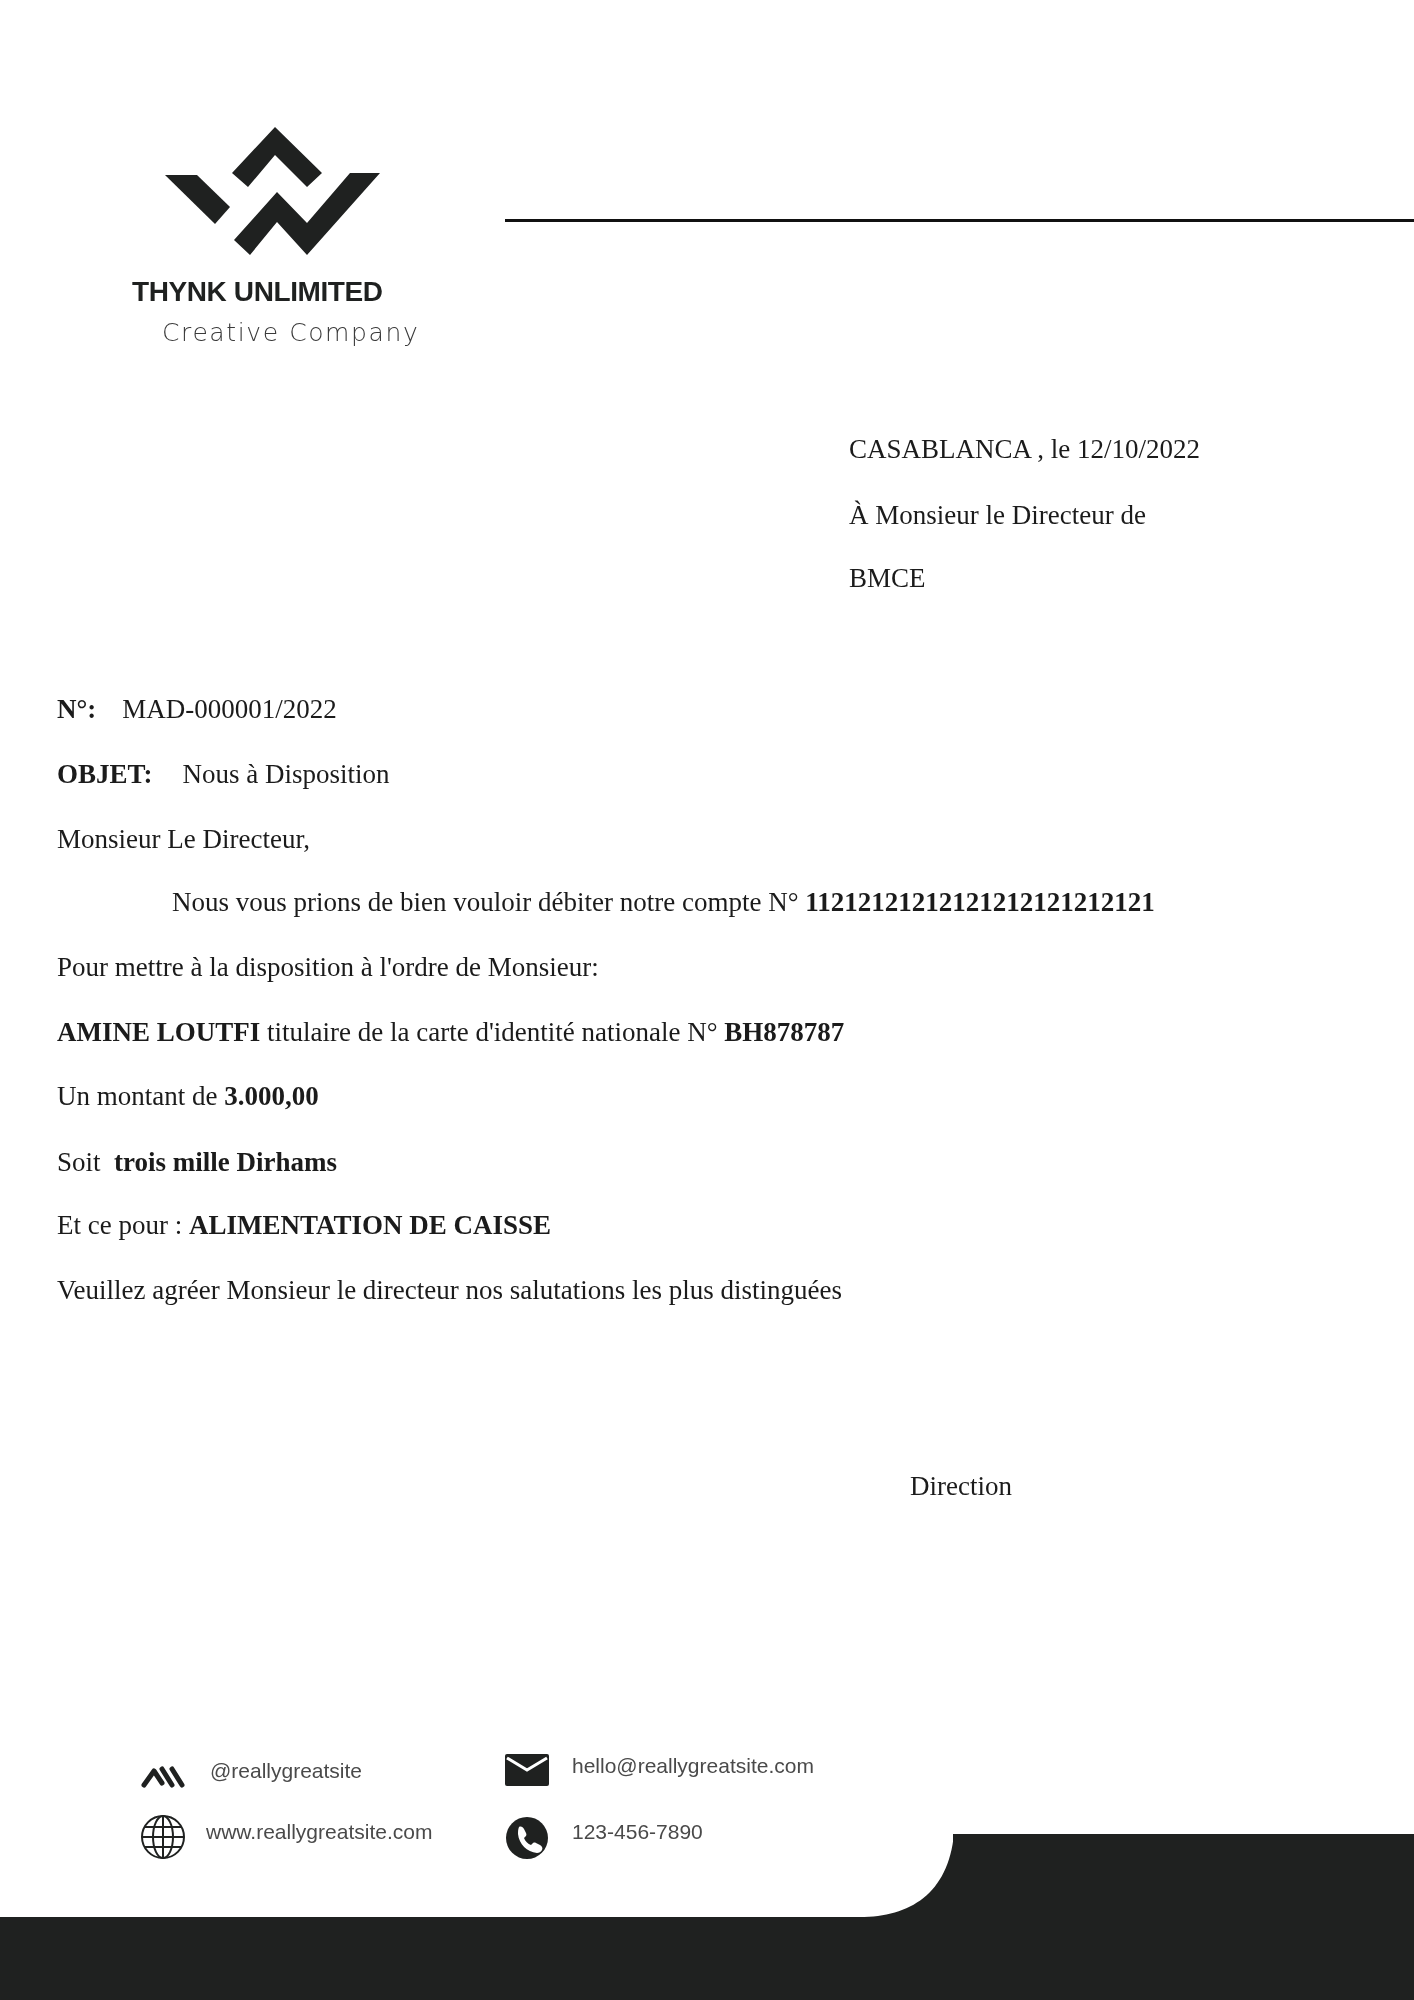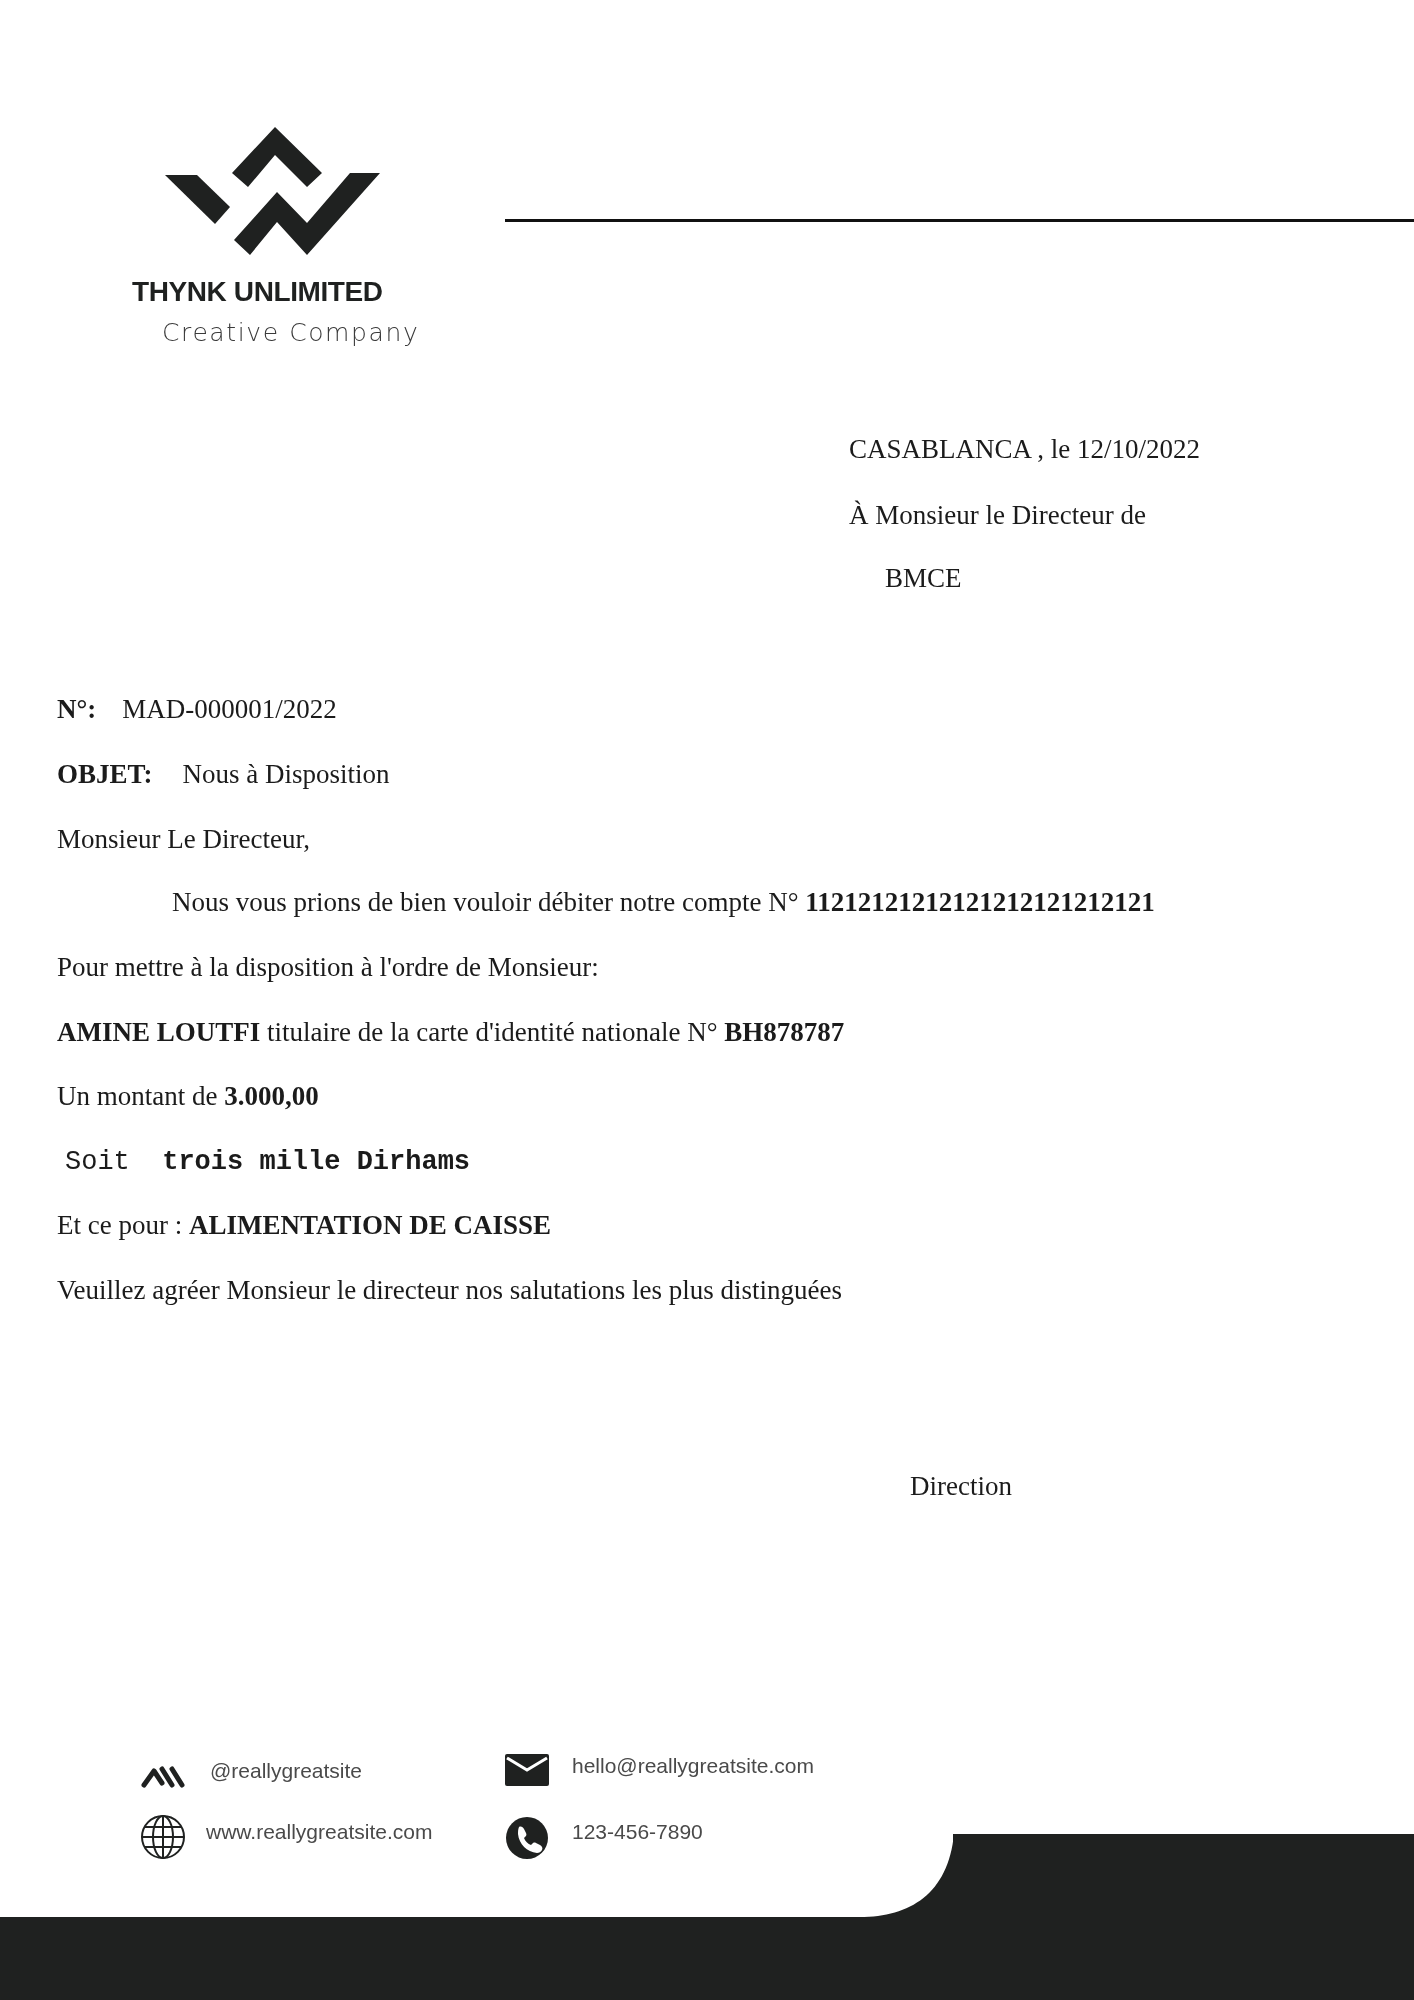--- a/index.html
+++ b/index.html
@@ -59,29 +59,29 @@
       color: #1b1b1b;
     }
     .line {
       position: absolute;
       white-space: nowrap;
       line-height: 32px;
     }
     .b { font-weight: 700; }
     .addr-1 { left: 849px; top: 433px; }
     .addr-2 { left: 849px; top: 499px; }
-    .addr-3 { left: 849px; top: 562px; margin-left: 36px; }
+    .addr-3 { left: 849px; top: 562px; }
     .ref { left: 57px; top: 693px; }
     .objet { left: 57px; top: 758px; }
     .salut { left: 57px; top: 823px; }
     .p1 { left: 172px; top: 886px; }
     .p2 { left: 57px; top: 951px; }
     .p3 { left: 57px; top: 1016px; }
     .p4 { left: 57px; top: 1080px; }
-    .p5 { left: 65px; top: 1146px; font-family: Liberation Mono, monospace; }
+    .p5 { left: 57px; top: 1146px; }
     .p6 { left: 57px; top: 1209px; }
     .p7 { left: 57px; top: 1274px; }
     .sign { left: 910px; top: 1470px; }
     .gap-lg { display: inline-block; width: 30px; }
     .gap-md { display: inline-block; width: 26px; }
 
     .footer-contact {
       position: absolute;
       font-family: Liberation Sans, sans-serif;
       font-size: 21px;

